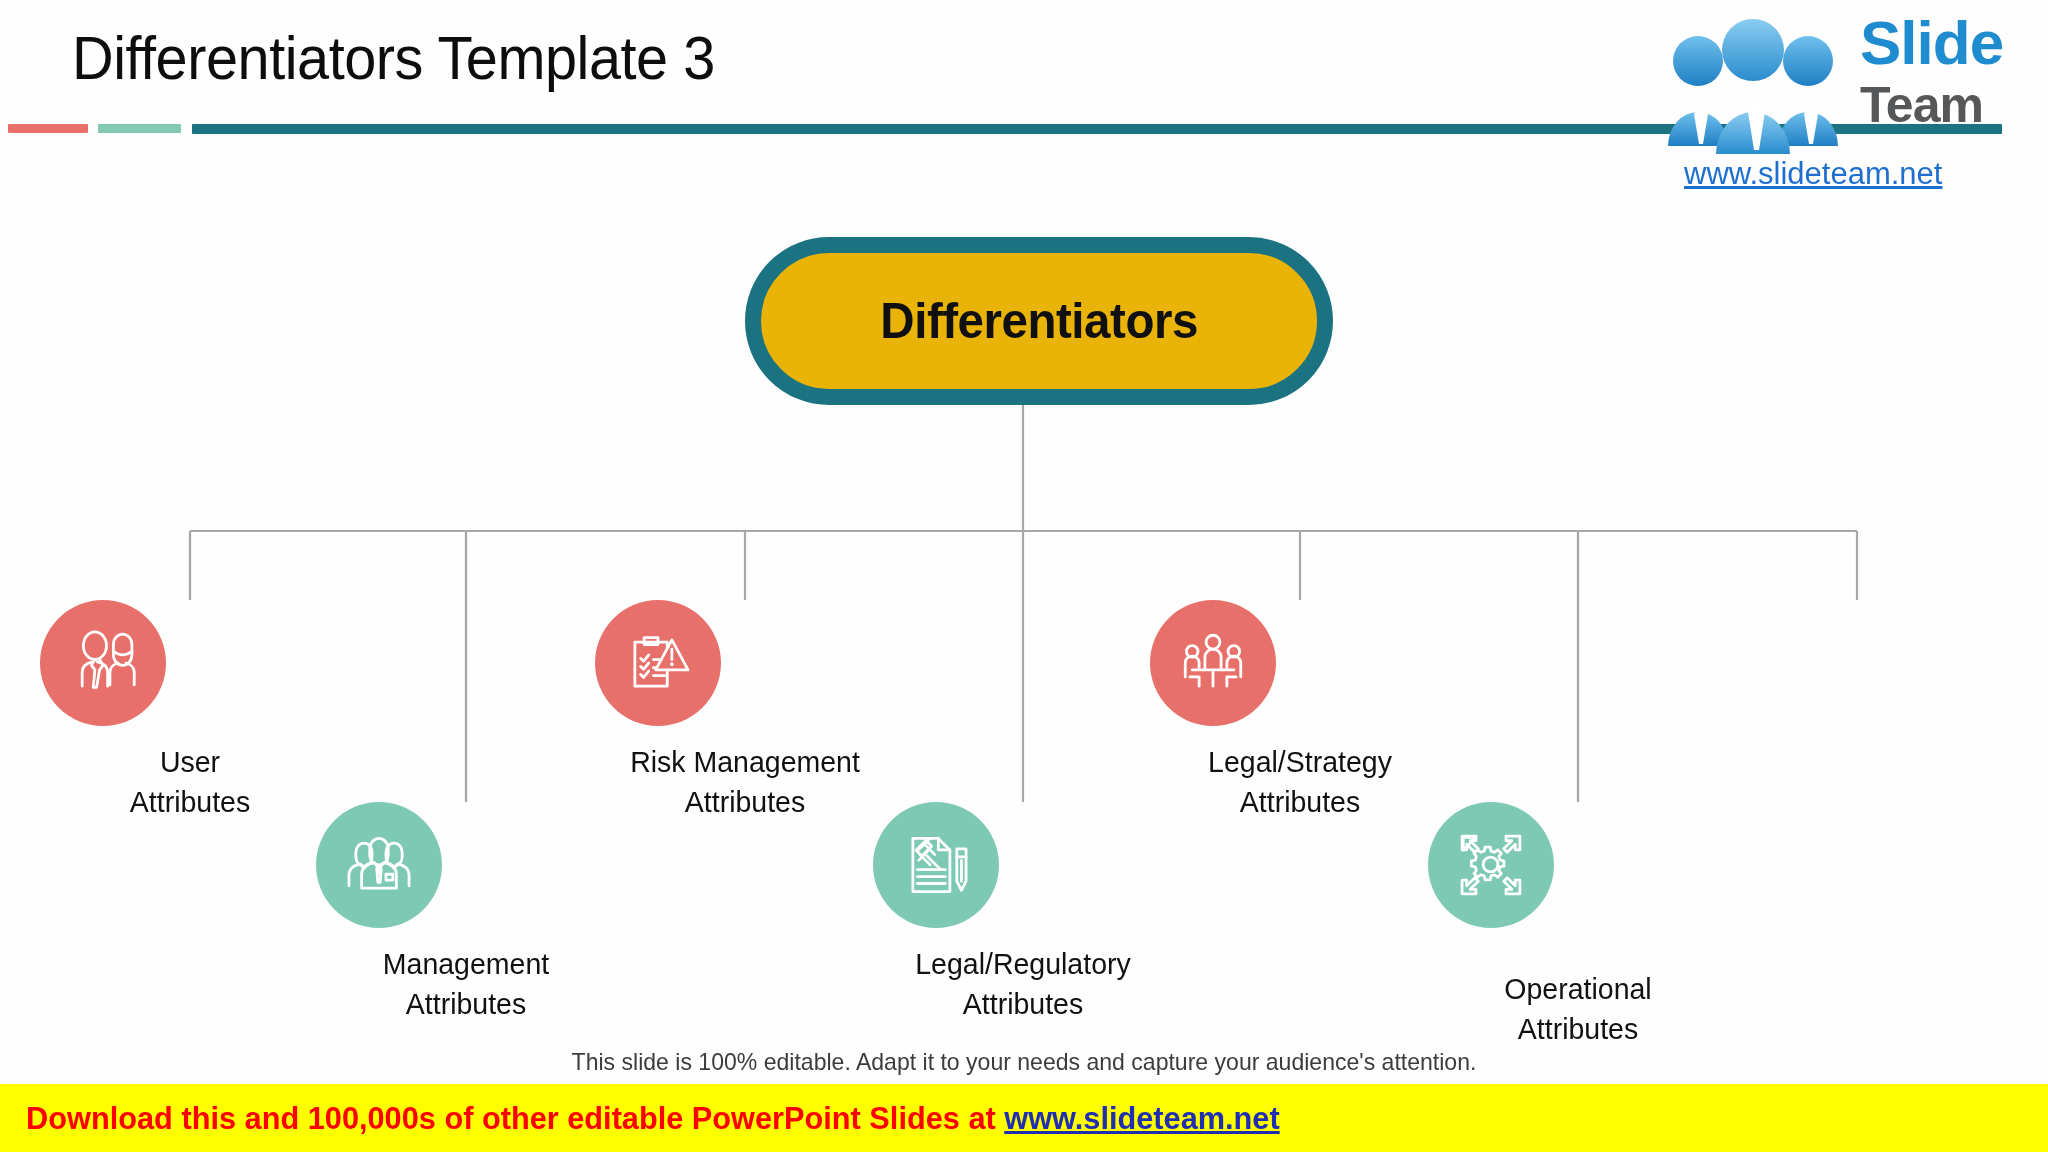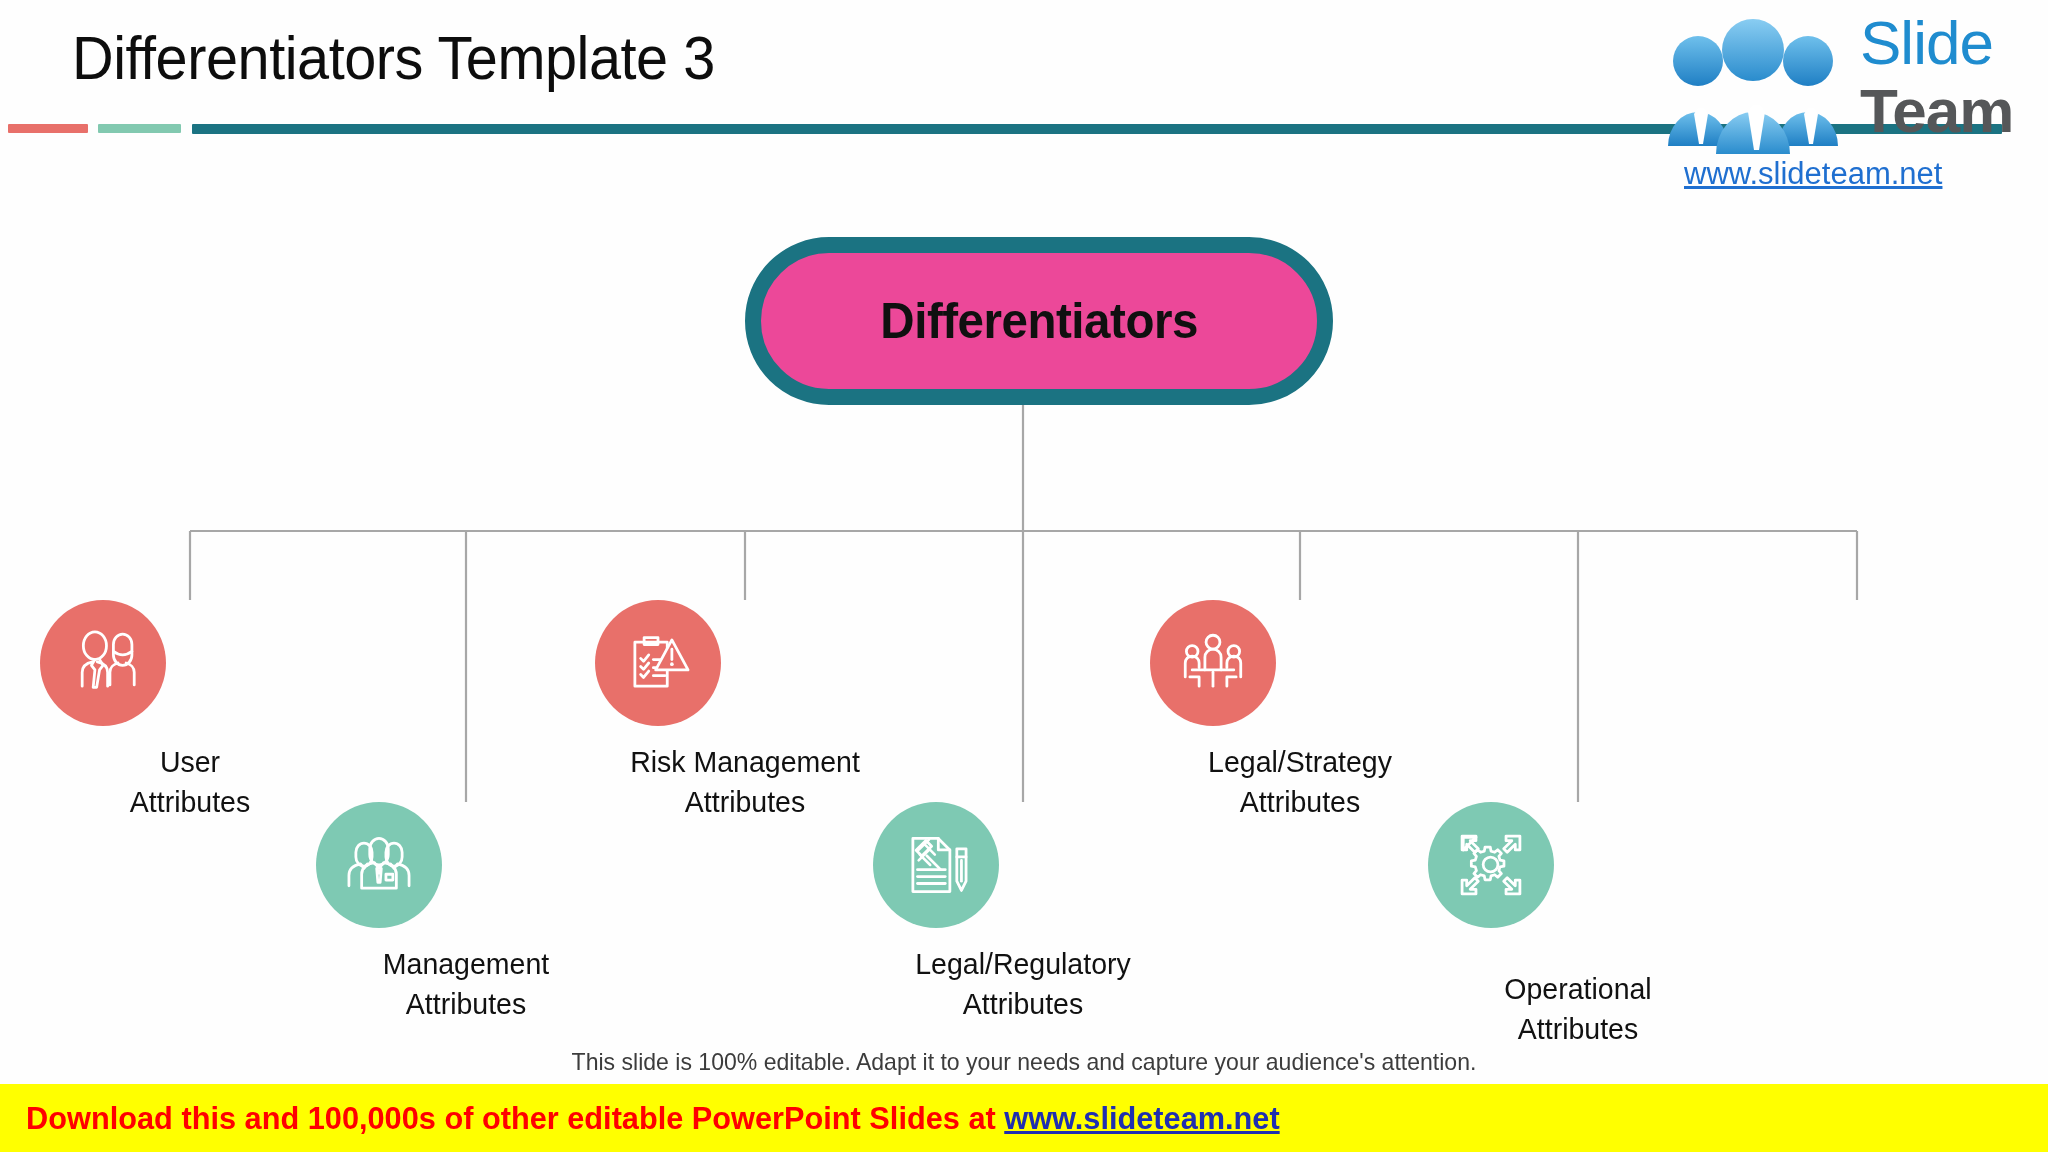--- a/index.html
+++ b/index.html
@@ -39,43 +39,43 @@
 
   
   #logo {
     position: absolute;
     right: 8px; top: 4px;
     width: 388px; height: 196px;
   }
   #logo-people { position: absolute; left: 12px; top: 10px; width: 178px; height: 140px; }
   #logo-slide {
     position: absolute; left: 208px; top: 8px;
-    font-size: 62px; font-weight: normal; color: #1f8ccf;
+    font-size: 62px; font-weight: bold; color: #1f8ccf;
     letter-spacing: -1px; line-height: 1;
   }
   #logo-team {
     position: absolute; left: 208px; top: 76px;
-    font-size: 62px; font-weight: bold; color: #555759;
+    font-size: 50px; font-weight: bold; color: #555759;
     letter-spacing: -1px; line-height: 1;
   }
   #logo-url {
     position: absolute; left: 32px; top: 152px;
     font-size: 31px; color: #1f6fd0;
     text-decoration: underline;
     white-space: nowrap;
   }
 
   
   #central-node {
     position: absolute;
     left: 745px; top: 237px;
     width: 588px; height: 168px;
     border: 16px solid #1b7382;
     border-radius: 90px;
-    background: #ec4899;
+    background: #eab308;
     display: flex; align-items: center; justify-content: center;
   }
   #central-label {
     font-size: 50px; font-weight: bold; color: #101010;
     letter-spacing: -0.5px;
     transform: scaleX(0.95);
   }
 
   
   #connectors {

